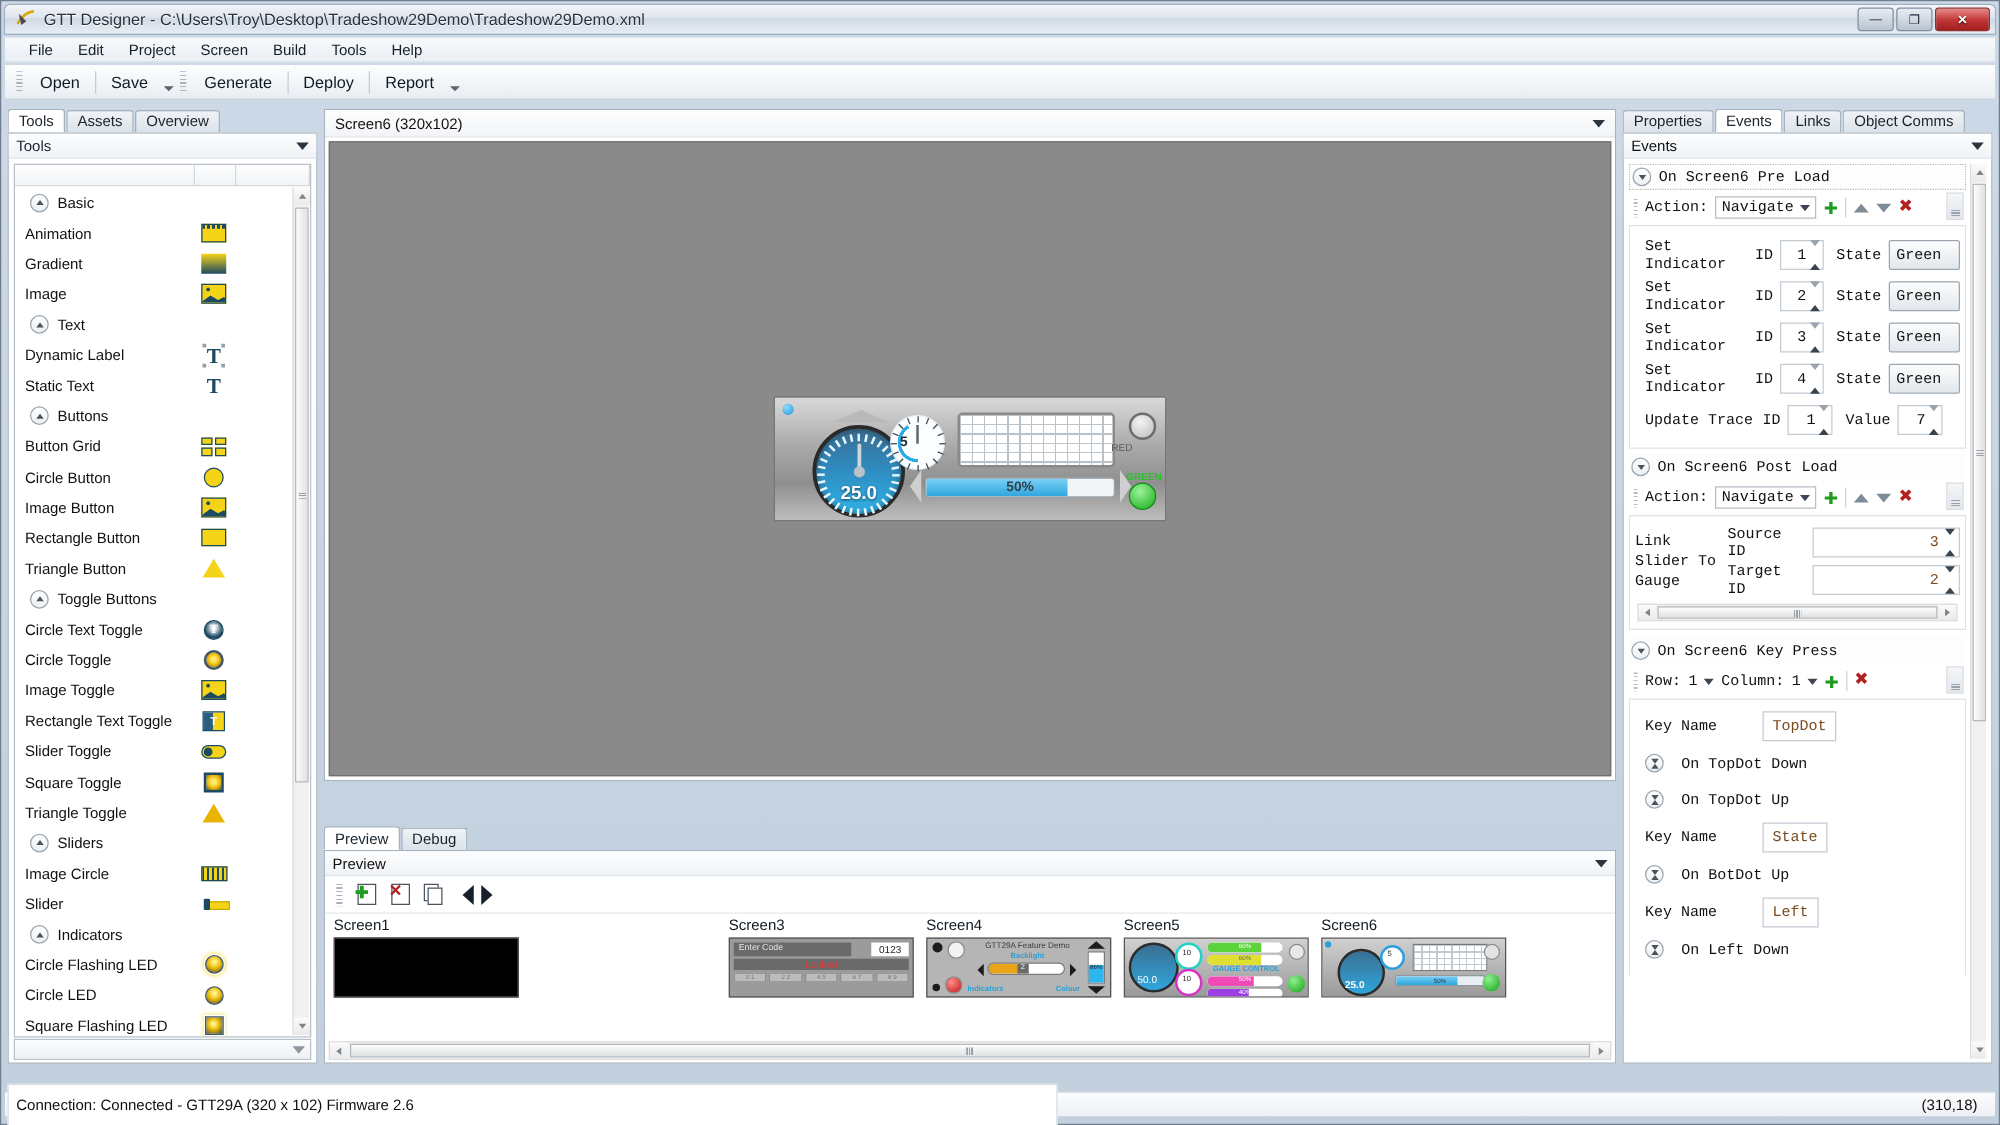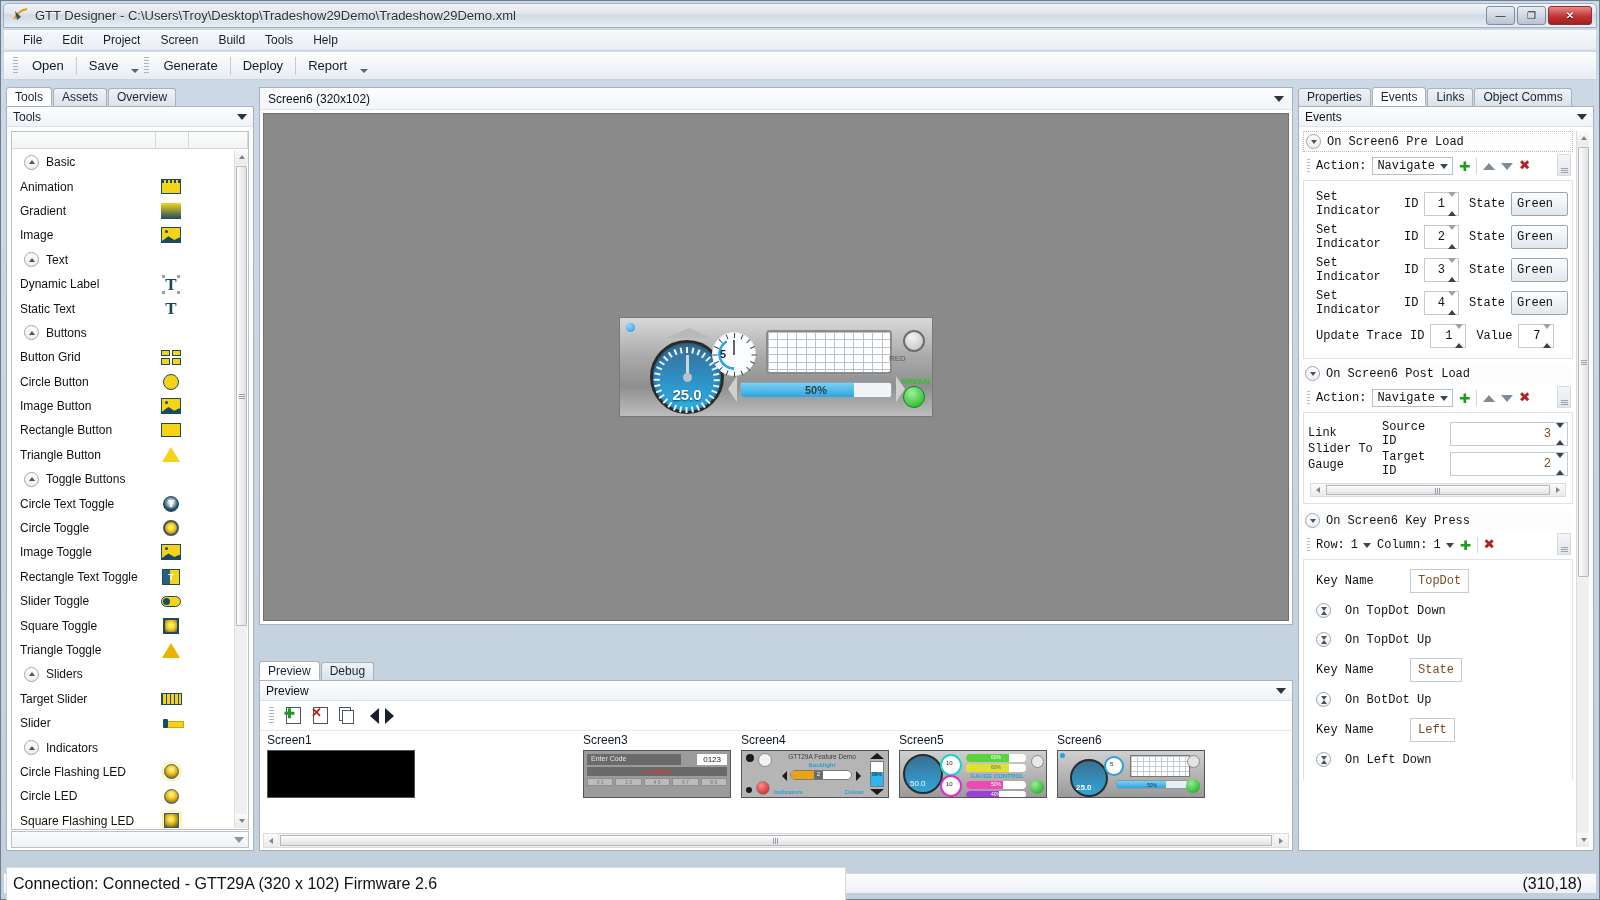--- a/index.html
+++ b/index.html
@@ -318,21 +318,21 @@
     display:flex;align-items:center;justify-content:flex-end;padding-right:16px;font-size:12px;color:#7a4b20;}
   .kn-in{ height:24px;border:1px solid #c3cbd3;background:#fff;display:flex;align-items:center;
     padding:0 7px;font-size:12px;color:#7a4b20;}
   .hsc2{ position:relative;height:14px;margin:4px 2px 0;background:#f0f0f0;border:1px solid #dcdcdc;}
 
   
   .statusbar{ position:absolute;left:3px;right:3px;bottom:6px;height:20px;
     background:linear-gradient(#fbfcfd,#eef1f4);border-top:1px solid #d4dae0;
     display:flex;align-items:center;}
   .sb-cell{ height:34px;border:1px solid #d7dce2;background:#fff;display:flex;align-items:center;
-    padding:0 6px;font-size:16px;}
+    padding:0 6px;font-size:12px;}
   .sb-coord{ margin-left:auto; }
 </style>
 </head>
 <body>
 
 <div id="app">
 
   <div class="titlebar">
     <div class="tb-icon">
       <svg width="18" height="16" viewBox="0 0 18 16">
@@ -526,21 +526,21 @@
                 <div class="ic-tritog"></div>
               </span>
             </div>
             <div class="trow grp">
               <span class="circ">
                 <i></i>
               </span>
               <span class="tname">Sliders</span>
             </div>
             <div class="trow">
-              <span class="tname">Target Slider</span>
+              <span class="tname">Image Circle</span>
               <span class="ticon">
                 <div class="ic-islider"></div>
               </span>
             </div>
             <div class="trow">
               <span class="tname">Slider</span>
               <span class="ticon">
                 <div class="ic-slider"></div>
               </span>
             </div>

